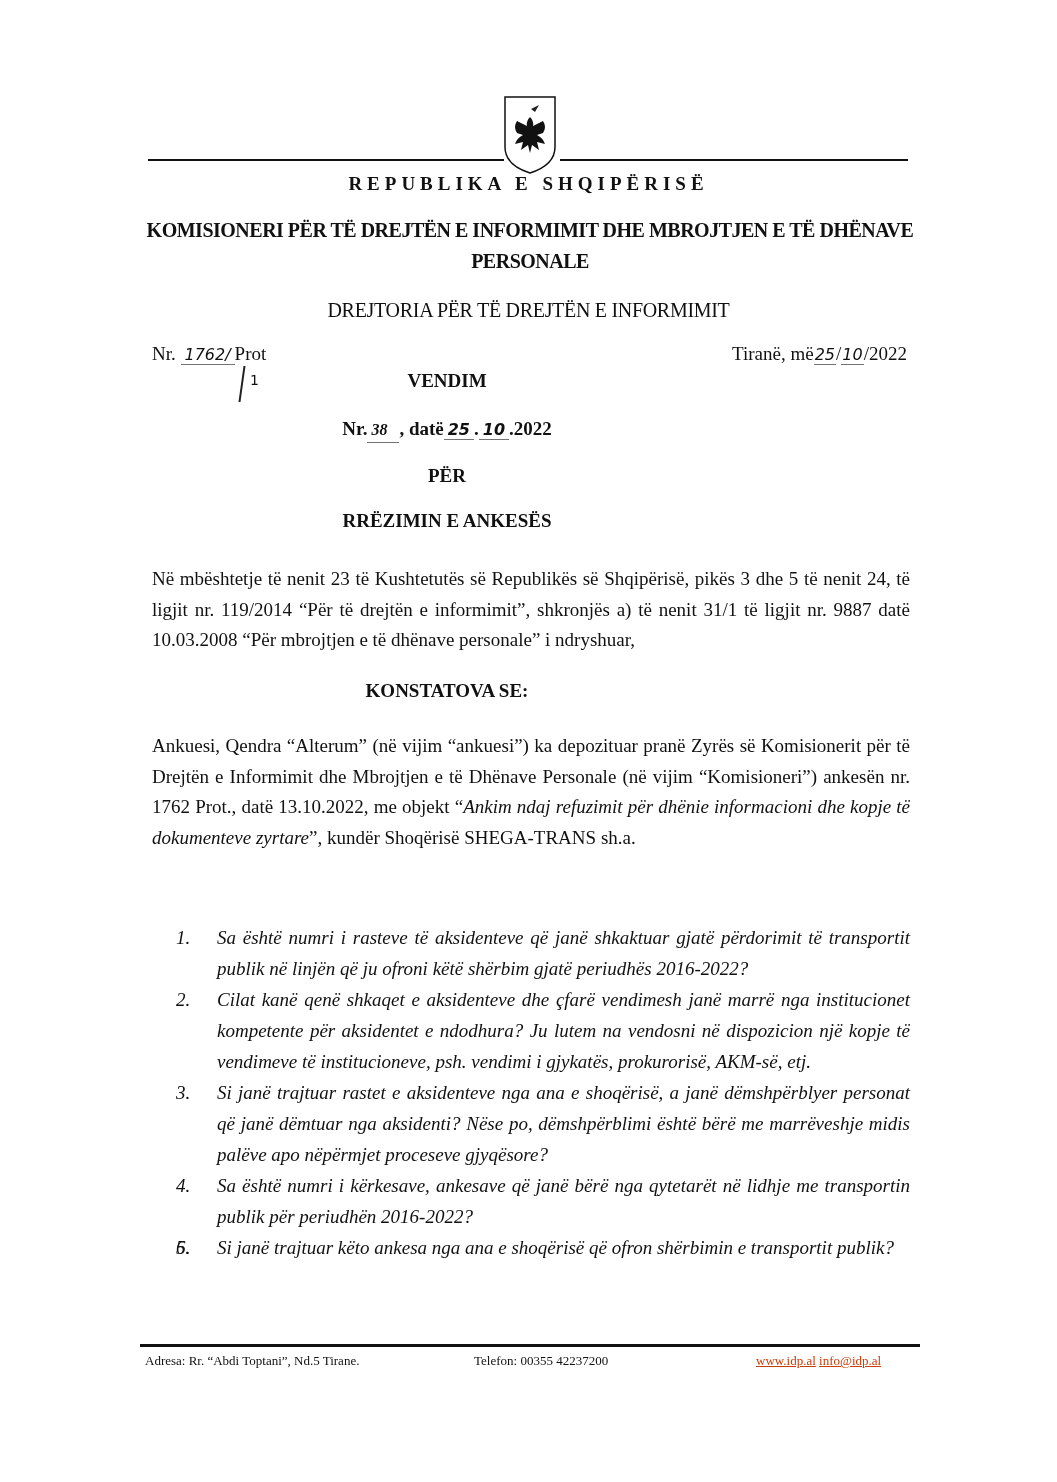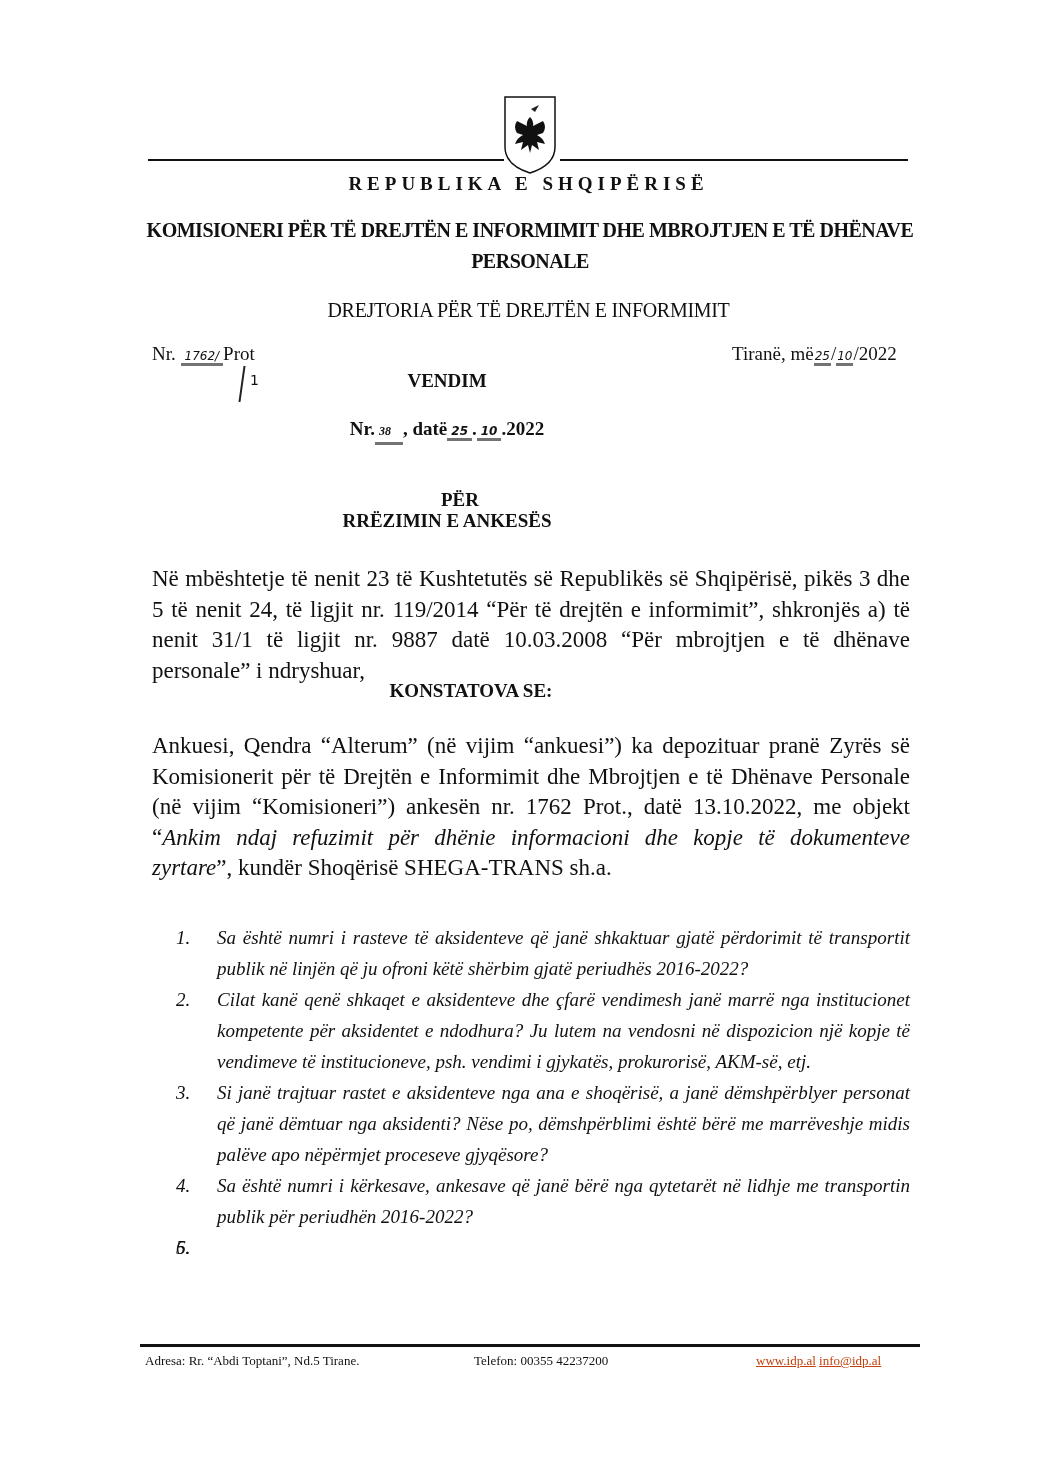--- a/index.html
+++ b/index.html
@@ -9,28 +9,28 @@
   }
   .header-line { position: absolute; top: 159px; height: 2px; background: #111; }
   .emblem { position: absolute; left: 501px; top: 95px; width: 58px; height: 80px; }
   .republic { position: absolute; left: 0; width: 1057px; top: 173px; text-align: center;
     font-weight: bold; font-size: 19px; letter-spacing: 5px; }
   .inst { position: absolute; left: 130px; width: 800px; top: 215px; text-align: center;
     font-weight: bold; font-size: 20px; line-height: 31px; letter-spacing: -0.5px; }
   .dept { position: absolute; left: 0; width: 1057px; top: 299px; text-align: center;
     font-size: 20px; letter-spacing: -0.3px; }
   .nr-left { position: absolute; left: 152px; top: 343px; font-size: 19px; }
-  .hand { font-family: "DejaVu Sans", sans-serif; font-style: italic; font-size: 12px;
-    border-bottom: 3px solid #737373; padding: 0 4px; }
+  .hand { font-family: "DejaVu Sans", sans-serif; font-style: italic; font-size: 16px;
+    border-bottom: 1px solid #737373; padding: 0 4px; }
   .slash-mark { position: absolute; left: 241px; top: 366px; width: 2px; height: 36px;
     background: #222; transform: skewX(-8deg); }
   .slash-one { position: absolute; left: 250px; top: 372px; font-family: "DejaVu Sans", sans-serif; font-size: 14px; }
   .date-right { position: absolute; left: 732px; top: 343px; font-size: 19px; }
   .center-bold { position: absolute; left: 0; width: 894px; text-align: center; font-weight: bold; font-size: 19px; }
-  .para { position: absolute; left: 152px; width: 758px; font-size: 23px; line-height: 30.5px;
+  .para { position: absolute; left: 152px; width: 758px; font-size: 19px; line-height: 30.5px;
     text-align: justify; }
   .list { position: absolute; left: 176px; width: 734px; margin: 0; padding: 0; list-style: none;
     font-style: italic; font-size: 19px; line-height: 31px; }
   .list li { position: relative; padding-left: 41px; text-align: justify; }
   .list .num { position: absolute; left: 0; top: 0; }
   .footer-line { position: absolute; left: 140px; width: 780px; top: 1344px; height: 3px; background: #111; }
   .footer { position: absolute; top: 1353px; font-size: 13px; }
   .footer a { color: #c2410c; text-decoration: underline; }
 </style>
 </head>
@@ -61,38 +61,38 @@
 <div class="date-right">
   <span>Tiranë, më</span><span class="hand" style="padding:0 1px;">25</span>/<span class="hand" style="padding:0 1px;">10</span><span>/2022</span>
 </div>
 
 <div class="center-bold" style="top:370px;">VENDIM</div>
 
 <div class="center-bold" style="top:418px;">
   <span>Nr.</span><span class="hand" style="padding:0 12px 4px 4px;font-family:Liberation Serif, serif;">38</span><span>, datë</span><span class="hand">25</span><span>.</span><span class="hand">10</span><span>.2022</span>
 </div>
 
-<div class="center-bold" style="top:489px;padding-left:13px;">PËR</div>
+<div class="center-bold" style="top:465px;">PËR</div>
 <div class="center-bold" style="top:510px;">RRËZIMIN E ANKESËS</div>
 
 <div class="para" style="top:564px;">Në mbështetje të nenit 23 të Kushtetutës së Republikës së Shqipërisë, pikës 3 dhe 5 të nenit 24, të ligjit nr. 119/2014 “Për të drejtën e informimit”, shkronjës a) të nenit 31/1 të ligjit nr. 9887 datë 10.03.2008 “Për mbrojtjen e të dhënave personale” i ndryshuar,</div>
 
-<div class="center-bold" style="top:680px;margin-left:24px;">KONSTATOVA SE:</div>
+<div class="center-bold" style="top:680px;">KONSTATOVA SE:</div>
 
 <div class="para" style="top:731px;">
   <span>Ankuesi, Qendra “Alterum” (në vijim “ankuesi”) ka depozituar pranë Zyrës së Komisionerit për të Drejtën e Informimit dhe Mbrojtjen e të Dhënave Personale (në vijim “Komisioneri”) ankesën nr. 1762 Prot., datë 13.10.2022, me objekt “</span><i>Ankim ndaj refuzimit për dhënie informacioni dhe kopje të dokumenteve zyrtare</i><span>”, kundër Shoqërisë SHEGA-TRANS sh.a.</span><br>
 </div>
 
 <ol class="list" style="top:922px;">
   <li><span class="num">1.</span><span>Sa është numri i rasteve të aksidenteve që janë shkaktuar gjatë përdorimit të transportit publik në linjën që ju ofroni këtë shërbim gjatë periudhës 2016-2022?</span></li>
   <li><span class="num">2.</span><span>Cilat kanë qenë shkaqet e aksidenteve dhe çfarë vendimesh janë marrë nga institucionet kompetente për aksidentet e ndodhura? Ju lutem na vendosni në dispozicion një kopje të vendimeve të institucioneve, psh. vendimi i gjykatës, prokurorisë, AKM-së, etj.</span></li>
   <li><span class="num">3.</span><span>Si janë trajtuar rastet e aksidenteve nga ana e shoqërisë, a janë dëmshpërblyer personat që janë dëmtuar nga aksidenti? Nëse po, dëmshpërblimi është bërë me marrëveshje midis palëve apo nëpërmjet proceseve gjyqësore?</span></li>
   <li><span class="num">4.</span><span>Sa është numri i kërkesave, ankesave që janë bërë nga qytetarët në lidhje me transportin publik për periudhën 2016-2022?</span></li>
   <li><span class="num">5.</span></li>
-  <li><span class="num">6.</span></li>
+  <li><span class="num">6.</span><span>Si janë trajtuar këto ankesa nga ana e shoqërisë që ofron shërbimin e transportit publik?</span></li>
 </ol>
 
 <div class="footer-line"></div>
 <div class="footer" style="left:145px;">Adresa: Rr. “Abdi Toptani”, Nd.5 Tirane.</div>
 <div class="footer" style="left:474px;">Telefon: 00355 42237200</div>
 <div class="footer" style="left:756px;">
   <a>www.idp.al</a>
   <a>info@idp.al</a>
 </div>
 

